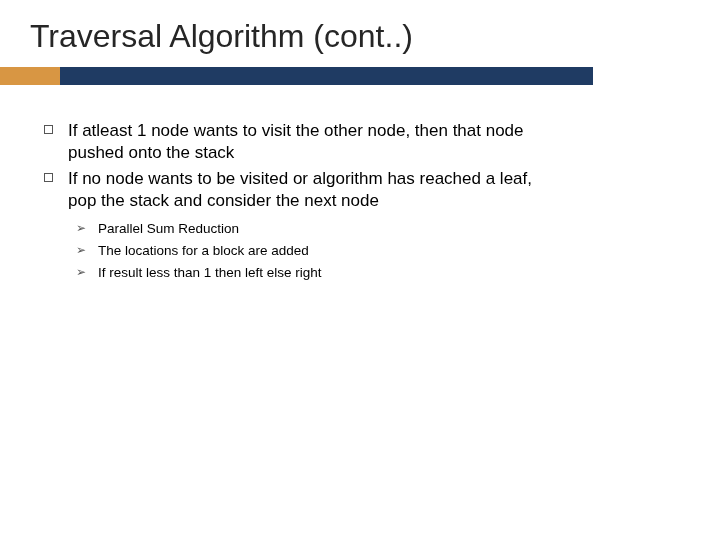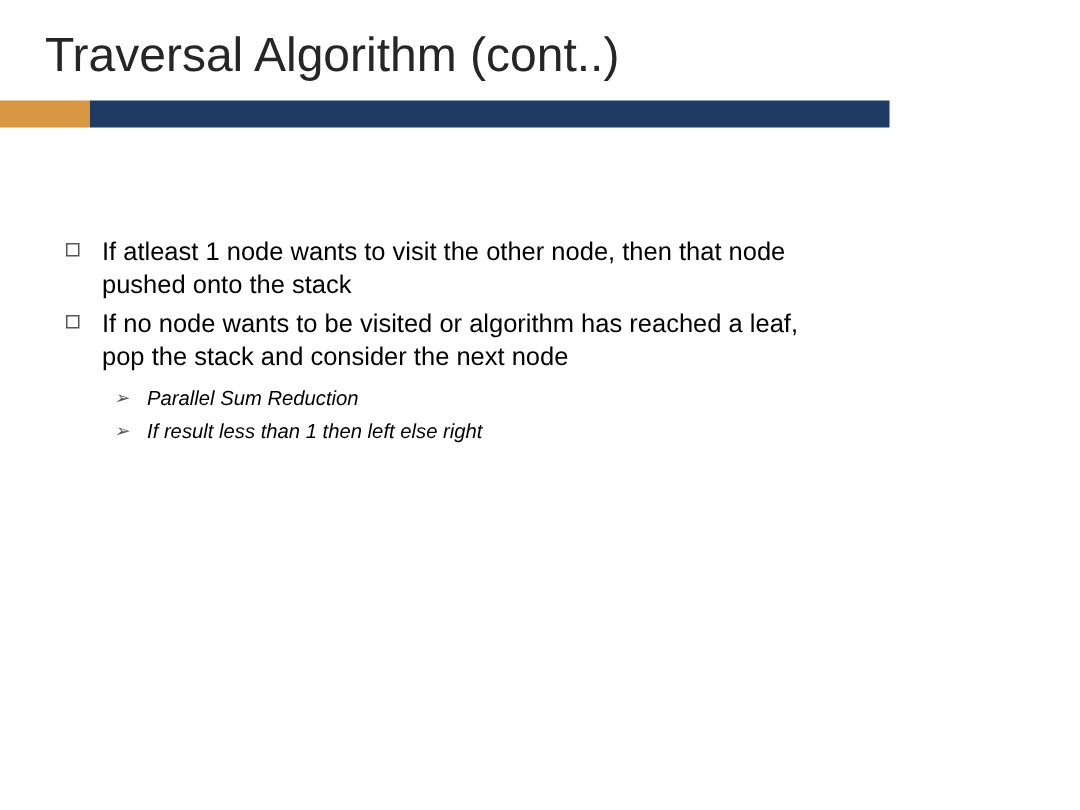--- a/index.html
+++ b/index.html
@@ -36,24 +36,23 @@
     background: #d89643;
     width: 60px;
     height: 18px;
   }
   .accent-navy {
     background: #1f3b63;
     flex: 1;
     height: 18px;
   }
   .content {
-    padding: 24px 40px 0 40px;
+    padding: 35px 40px 0 40px;
     font-size: 17px;
     line-height: 1.3;
-    margin-top: 48px;
   }
   .bullet-list {
     list-style: none;
     padding: 0;
     margin: 0;
   }
   .bullet-list > li {
     position: relative;
     padding-left: 28px;
     margin-bottom: 4px;
@@ -72,21 +71,20 @@
     list-style: none;
     padding: 0;
     margin: 8px 0 10px 36px;
     font-size: 13.5px;
     line-height: 1.4;
   }
   .sub-list > li {
     position: relative;
     padding-left: 22px;
     margin-bottom: 3px;
-    font-style: italic;
   }
   .sub-list > li::before {
     content: "➢";
     position: absolute;
     left: 0;
     top: 0;
     color: #555;
     font-size: 12px;
   }
 </style>
@@ -108,17 +106,20 @@
       </li>
       <li>
         <span>If no node wants to be visited or algorithm has reached a leaf, pop the stack and consider the next node</span>
       </li>
     </ul>
     <ul class="sub-list">
       <li>
         <span>Parallel Sum Reduction</span>
       </li>
       <li>
+        <span>The locations for a block are added</span>
+      </li>
+      <li>
         <span>If result less than 1 then left else right</span>
       </li>
     </ul>
   </div>
 </div>
 
 </body></html>

